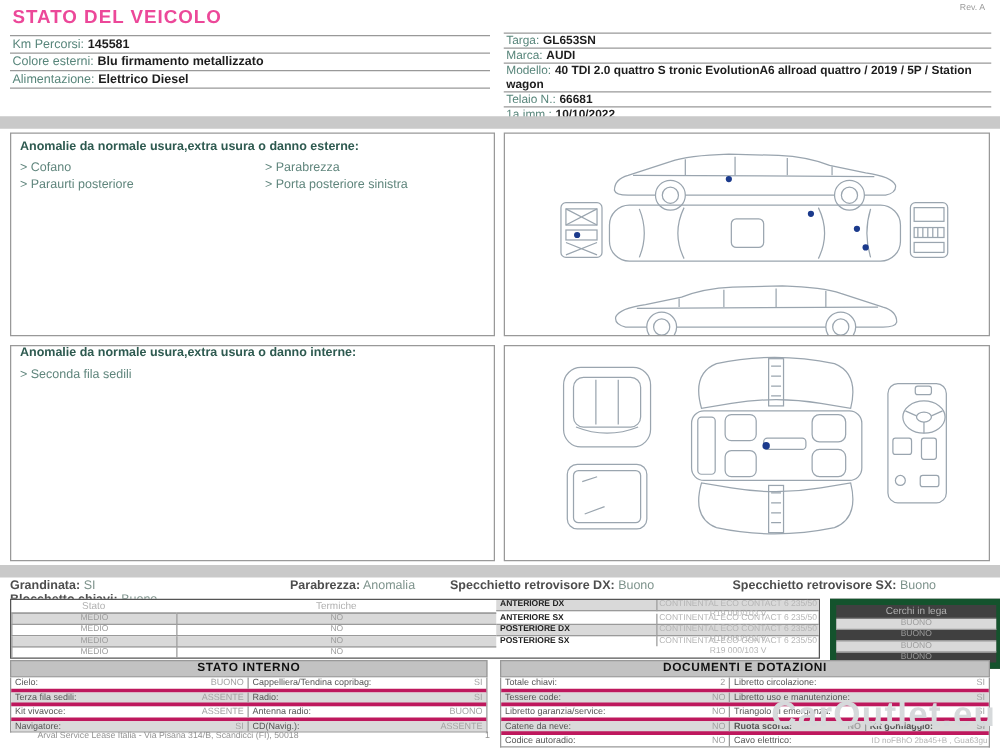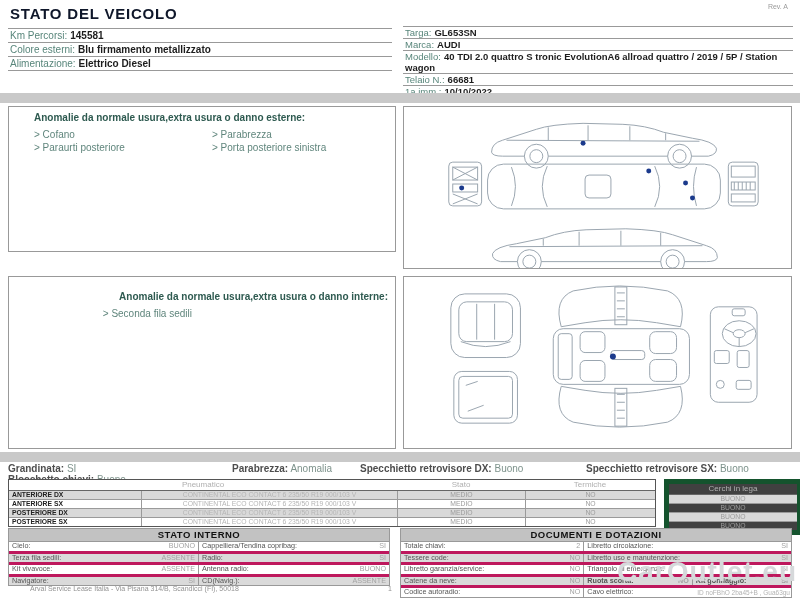--- a/index.html
+++ b/index.html
@@ -1,41 +1,41 @@
 <!DOCTYPE html>
 <html><head>
 <meta charset="utf-8">
 <style>
   html,body{margin:0;padding:0;background:#fff;}
   .page{position:relative;width:800px;height:600px;background:#fff;overflow:hidden;
         font-family:"Liberation Sans","DejaVu Sans",sans-serif;color:#222;}
 
   
   .page-title{position:absolute;left:10px;top:5px;font-size:15px;font-weight:bold;
-              color:#0f172a;letter-spacing:.8px;}
+              color:#ec4899;letter-spacing:.8px;}
   .rev-label{position:absolute;right:12px;top:3px;font-size:7px;color:#9a9a9a;}
 
   .info-block{position:absolute;border-top:1px solid #999;}
   .info-left{left:8px;top:28px;width:384px;}
   .info-right{left:403px;top:26px;width:390px;}
   .info-row{border-bottom:1px solid #999;padding:0 2px;}
   .info-left .info-row{font-size:10px;line-height:13px;}
   .info-right .info-row{font-size:9.5px;line-height:11px;}
   .info-label{color:#57857a;margin-right:3px;}
   .info-value{font-weight:bold;color:#1d1d1d;}
 
   .bar{position:absolute;left:0;width:800px;height:10px;background:#c9c9c9;}
   .bar-top{top:93px;}
   .bar-bottom{top:452px;}
 
   
   .panel{position:absolute;border:1px solid #999;background:#fff;box-sizing:border-box;}
-  .panel-ext-text{left:8px;top:106px;width:388px;height:146px;padding:5px 25px;}
+  .panel-ext-text{left:8px;top:106px;width:388px;height:163px;padding:5px 7px;}
   .panel-ext-diag{left:403px;top:106px;width:389px;height:163px;}
-  .panel-int-text{left:8px;top:276px;width:388px;height:173px;padding:14px 7px;text-align:right;}
+  .panel-int-text{left:8px;top:276px;width:388px;height:173px;padding:0 7px;}
   .panel-int-diag{left:403px;top:276px;width:389px;height:173px;}
   .panel-header{font-size:10px;font-weight:bold;color:#2e5a50;margin-bottom:5px;}
   .items-grid{display:flex;font-size:10px;color:#5f857c;gap:20px;}
   .items-col{width:50%;}
   .anomaly-item{line-height:13px;}
 
   
   .summary{position:absolute;left:8px;top:463px;width:784px;font-size:10px;height:24px;text-decoration:underline;}
   .sum-item{position:absolute;white-space:nowrap;}
   .sum-label{font-weight:bold;color:#4d4d4d;}
@@ -288,21 +288,20 @@
       <span class="sum-label">Specchietto retrovisore DX:</span>
       <span class="sum-value">Buono</span>
     </div>
     <div class="sum-item sum-4">
       <span class="sum-label">Specchietto retrovisore SX:</span>
       <span class="sum-value">Buono</span>
     </div>
   </div>
 
   <div class="tyre-main">
-    <div class="t-head t-head-pneu">Pneumatico</div>
     <div class="t-head">Stato</div>
     <div class="t-head">Termiche</div>
 
     <div class="t-cell t-pos stripe">ANTERIORE DX</div>
     <div class="t-cell t-spec stripe">CONTINENTAL ECO CONTACT 6 235/50 R19 000/103 V</div>
     <div class="t-cell t-val stripe">MEDIO</div>
     <div class="t-cell t-val stripe">NO</div>
 
     <div class="t-cell t-pos">ANTERIORE SX</div>
     <div class="t-cell t-spec">CONTINENTAL ECO CONTACT 6 235/50 R19 000/103 V</div>

